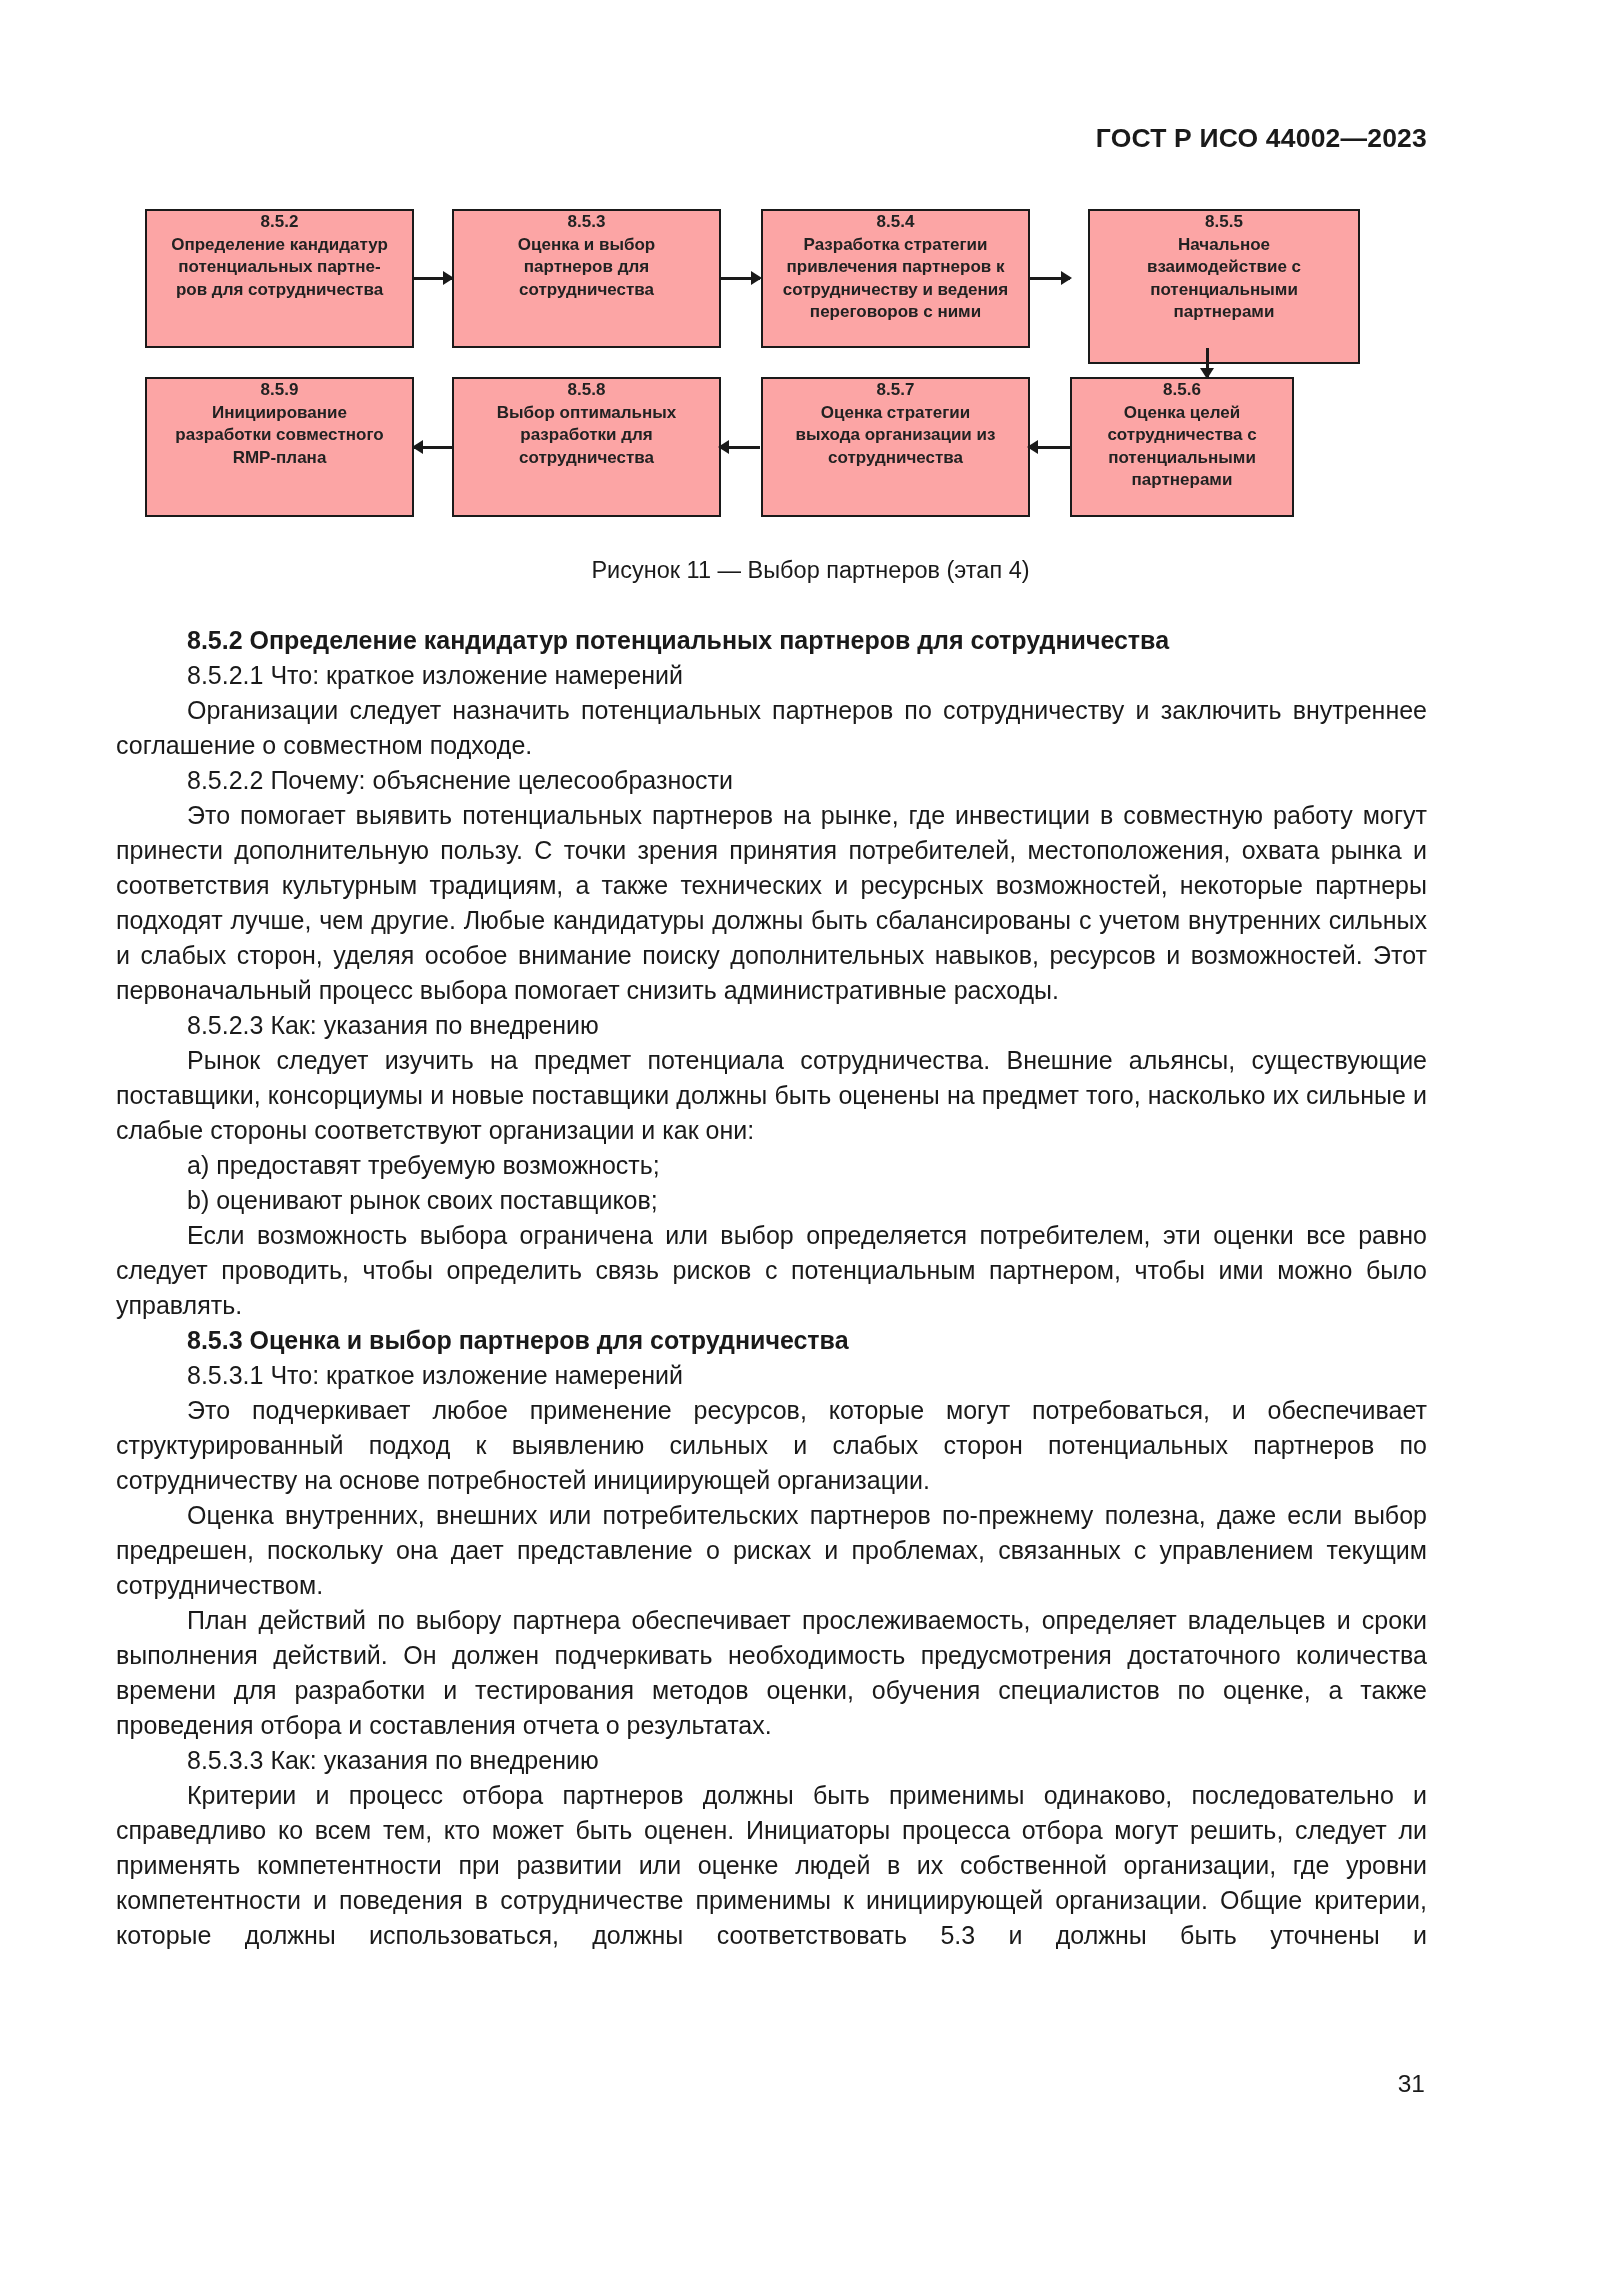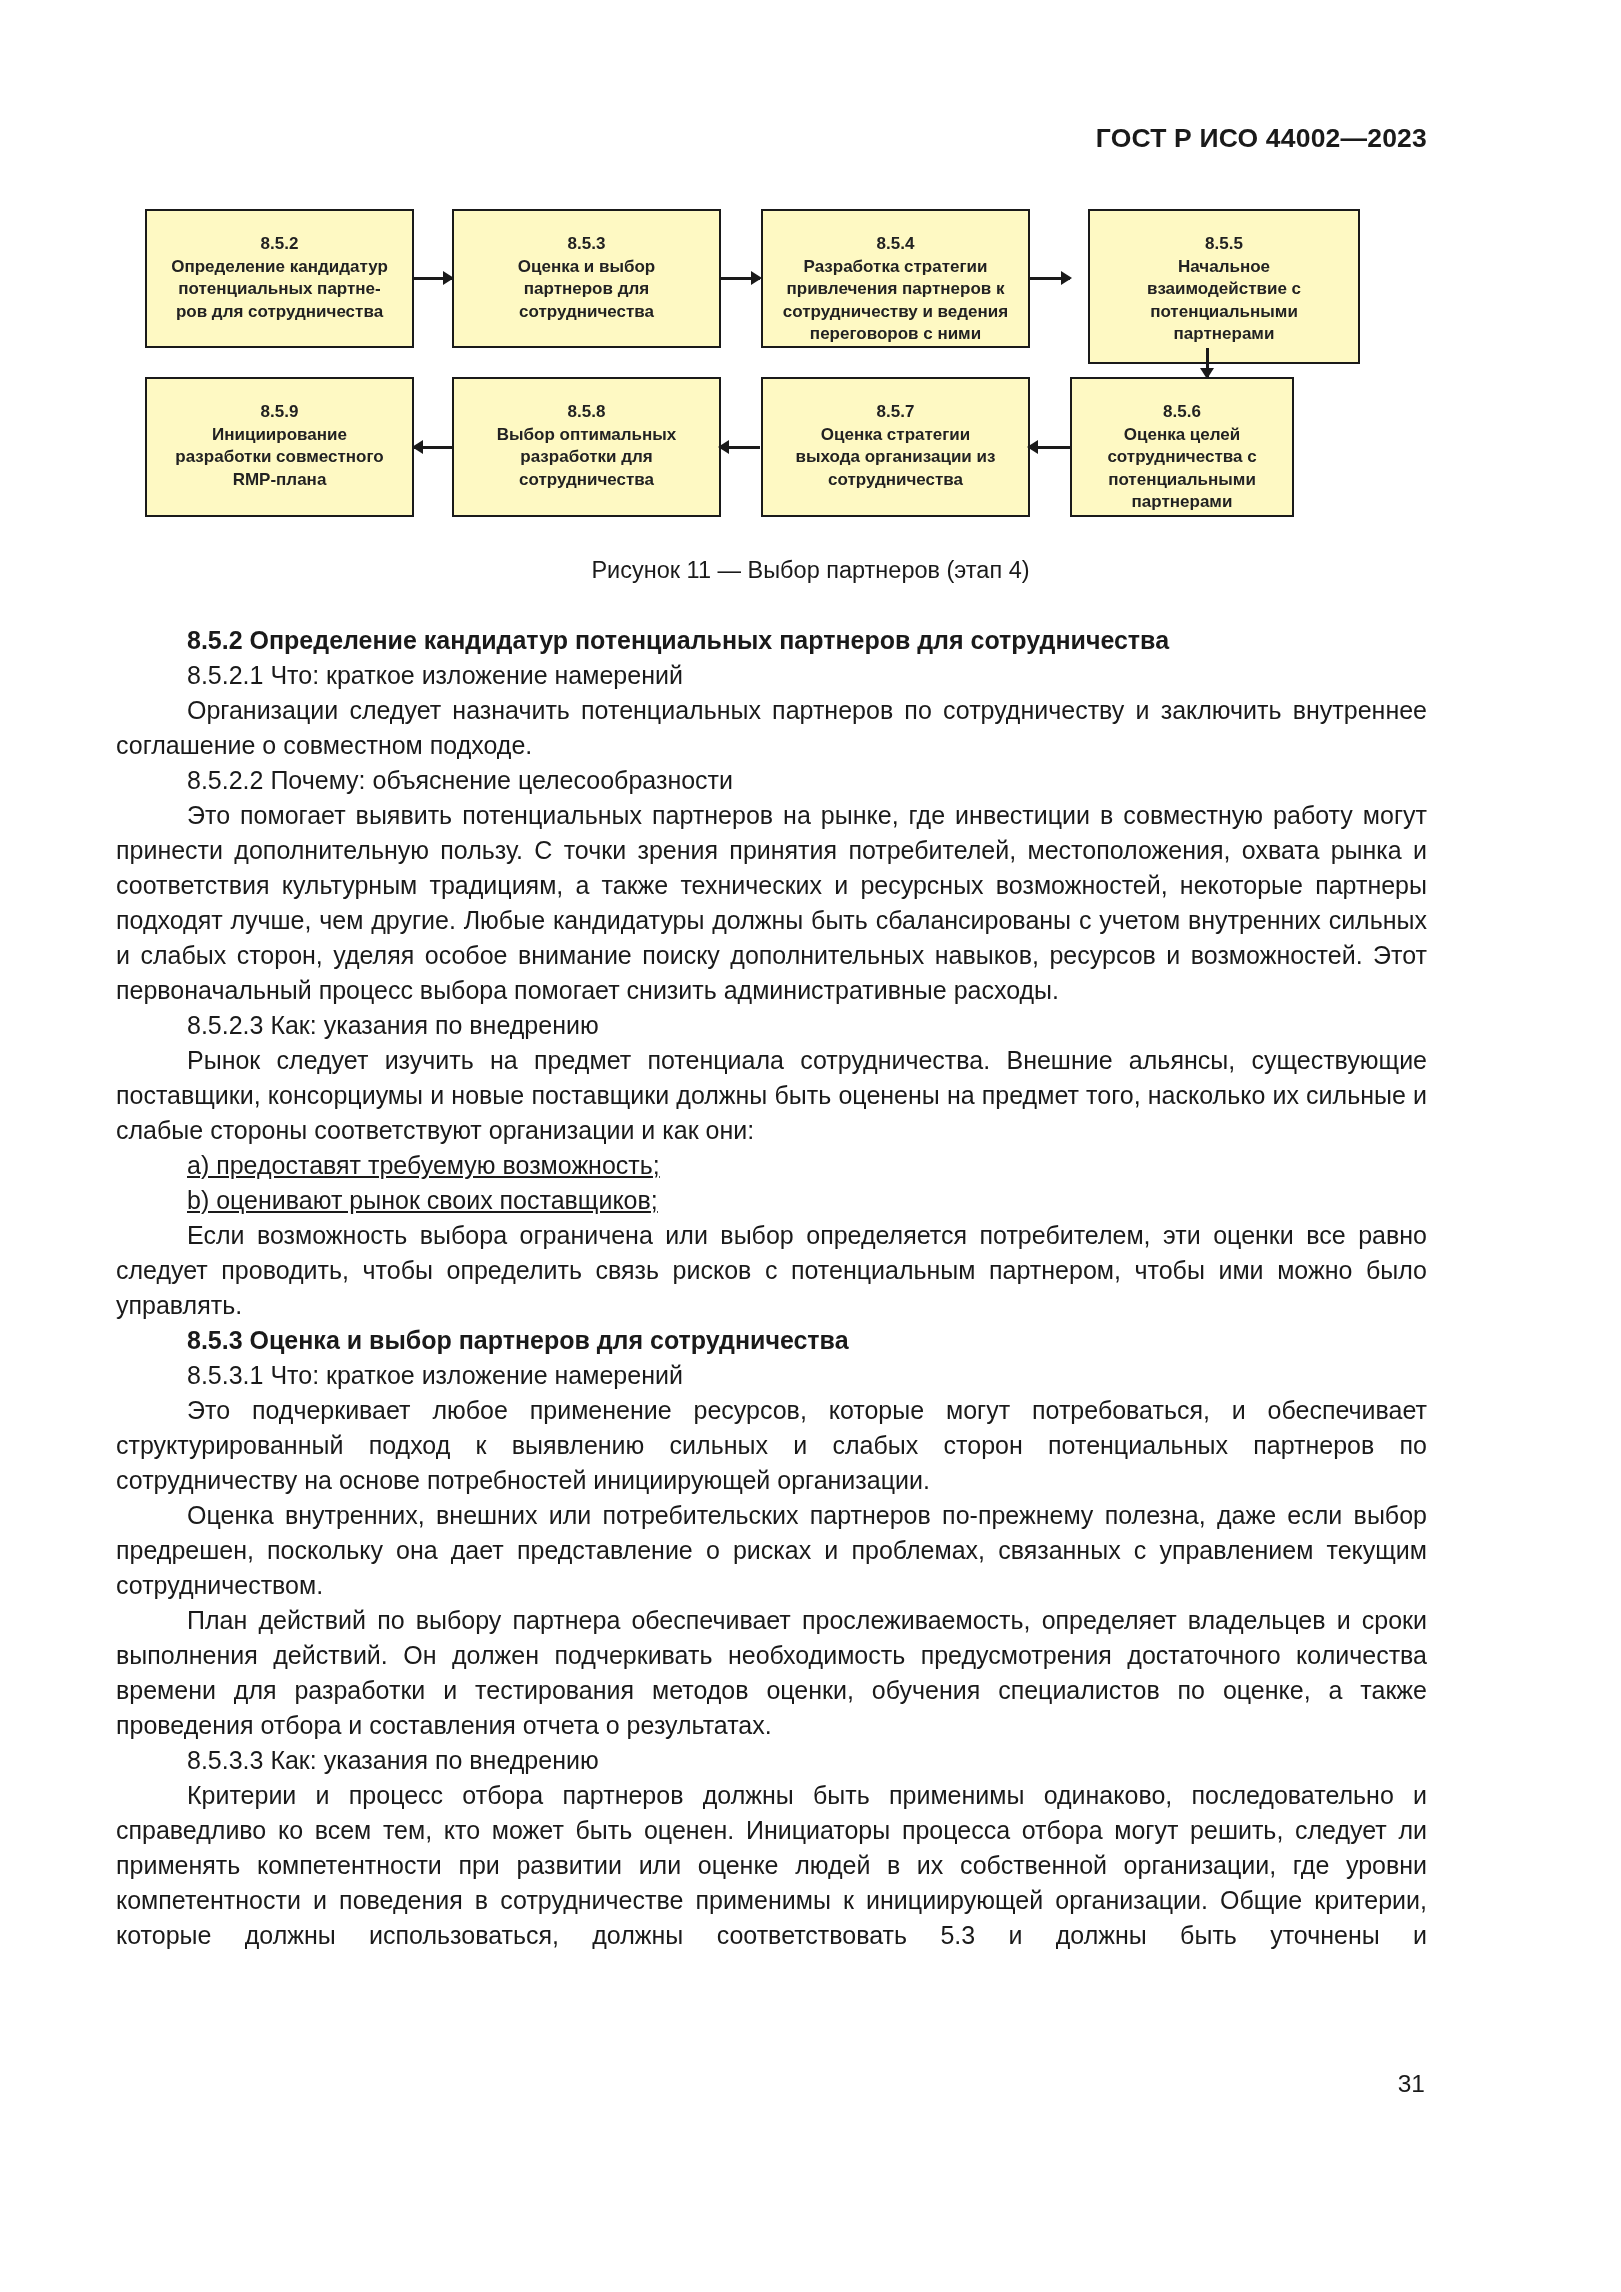--- a/index.html
+++ b/index.html
@@ -7,23 +7,23 @@
       width: 1621px; height: 2293px; position: relative; overflow: hidden;
       font-family: "Liberation Sans", "DejaVu Sans", sans-serif; color: #1a1a1a;
     }
     .doc-header {
       position: absolute; top: 123px; right: 194px;
       font-weight: bold; font-size: 26.5px; letter-spacing: 0.2px;
     }
     .figure { position: absolute; left: 0; top: 0; width: 1621px; height: 549px; }
     .box {
       position: absolute; box-sizing: border-box;
-      border: 2.9px solid #1a1a1a; background: #fef9c3;
+      border: 2.9px solid #1a1a1a; background: #fca5a5;
       font-size: 17px; line-height: 22.5px; text-align: center;
-      padding-top: 22px; font-weight: bold; color: #222;
+      padding-top: 0; font-weight: bold; color: #222;
     }
     .box .num { display: block; }
     .box .lbl { display: block; white-space: pre-line; }
     .arrow-h { position: absolute; height: 2.9px; background: #1a1a1a; }
     .arrow-h.right::after {
       content: ""; position: absolute; right: -2px; top: -5.9px;
       border-left: 11.8px solid #1a1a1a; border-top: 7.4px solid transparent; border-bottom: 7.4px solid transparent;
     }
     .arrow-h.left::before {
       content: ""; position: absolute; left: -2px; top: -5.9px;
@@ -38,21 +38,21 @@
       position: absolute; top: 557px; left: 0; width: 1621px; text-align: center;
       font-size: 23.5px;
     }
     .content {
       position: absolute; left: 116px; top: 623px; width: 1311px;
       font-size: 25px; line-height: 35px;
     }
     .content p { margin: 0; text-align: justify; text-indent: 71px; }
     .content p.h { font-weight: bold; }
     .content p.sub { }
-    .content p.li { text-indent: 71px; text-decoration: underline; }
+    .content p.li { text-indent: 71px; }
     .page-num { position: absolute; top: 2070px; right: 196px; font-size: 24.5px; }
   </style>
 </head>
 <body>
 
 <div class="doc-header">ГОСТ Р ИСО 44002—2023</div>
 
 <div class="figure">
 
   <div class="box" style="left:145px; top:209px; width:269px; height:139px;">

